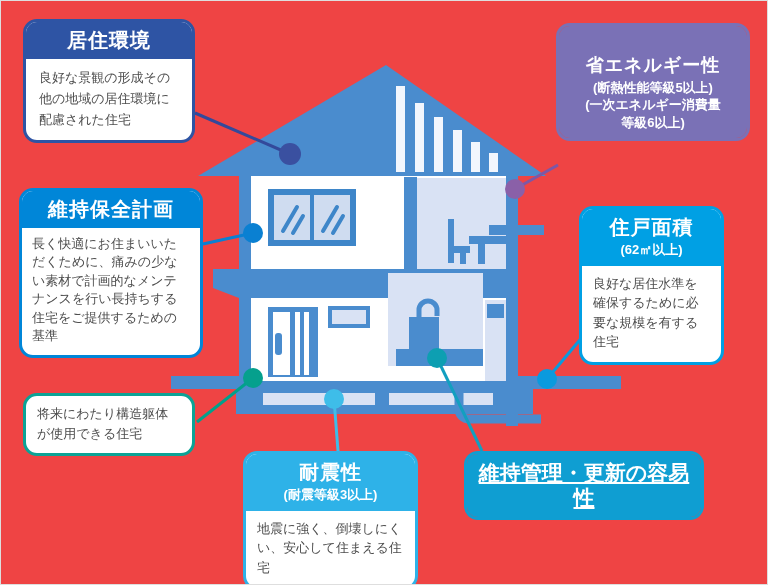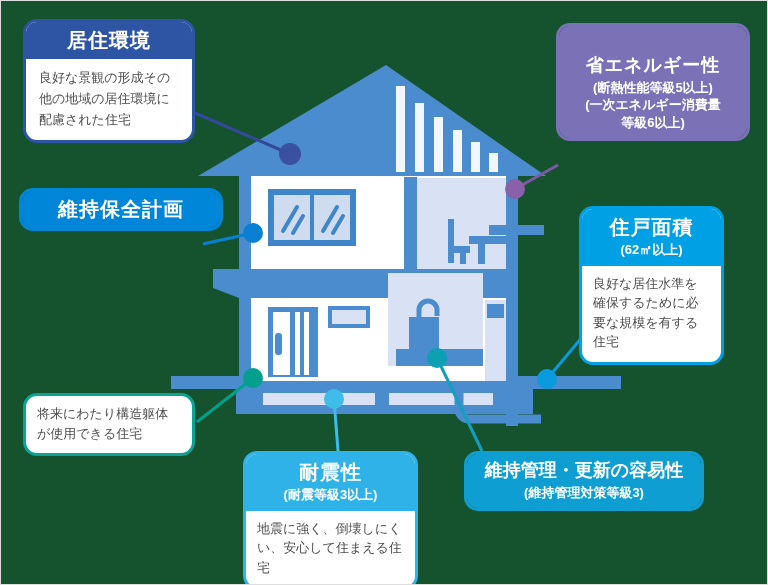--- a/index.html
+++ b/index.html
@@ -1,42 +1,42 @@
 <!DOCTYPE html>
 <html><head>
 <meta charset="utf-8">
 <style>
   html,body{margin:0;padding:0;background:#fff;}
   .canvas{
-    position:relative;width:768px;height:585px;background:#14532d;
+    position:relative;width:768px;height:585px;background:#ef4444;
     border:1px solid #dedede;box-sizing:border-box;overflow:hidden;
     font-family:"Liberation Sans",sans-serif;
   }
   .art{position:absolute;left:0;top:0;}
   
   .hb{fill:#4a8cce;}
   .hl{fill:#d9e2f4;}
   .hf{fill:#3e86c9;}
   .hg{fill:#cfdcf0;}
   .wline{stroke:#3e86c9;stroke-width:4;stroke-linecap:round;}
   .pipe{fill:none;stroke:#4a8cce;stroke-width:9;}
   
   .callout{
     position:absolute;background:#fff;border:3px solid var(--c);
     border-radius:14px;overflow:hidden;box-sizing:border-box;z-index:5;
   }
   .co-header{background:var(--c);color:#fff;text-align:center;padding:6px 3px 7px;font-weight:bold;}
   .co-title{font-size:20px;letter-spacing:1px;line-height:1.2;}
-  .co-title.small{font-size:18px;letter-spacing:0;}
+  .co-title.small{font-size:21px;letter-spacing:0;text-decoration:underline;}
   .co-title.big{font-size:18px;margin-top:23px;}
   .co-subtitle{font-size:13px;margin-top:2px;line-height:1.35;white-space:pre-line;font-weight:bold;}
   .co-body{padding:8px 11px 10px;font-size:13px;line-height:1.5;color:#4d4d4d;text-align:left;word-break:break-all;}
   #b1{left:22px;top:18px;width:172px;--c:#2e54a4;}
   #b1 .co-body{line-height:1.62;padding-left:13px;}
-  #b2{left:18px;top:187px;width:204px;font-family:Liberation Serif, serif;--c:#0086d8;}
+  #b2{left:18px;top:187px;width:184px;font-family:Liberation Serif, serif;--c:#0086d8;}
   #b2 .co-body{line-height:1.42;padding:7px 10px 9px;}
   #b3{left:22px;top:392px;width:172px;--c:#0ba396;}
   #b4{left:555px;top:22px;width:194px;--c:#7a71b6;}
   #b5{left:578px;top:205px;width:145px;--c:#00a0e4;}
   #b6{left:242px;top:450px;width:175px;--c:#2eb2e8;}
   #b7{left:463px;top:450px;width:240px;--c:#0f9ed2;}
 </style>
 </head>
 <body>
 
@@ -136,20 +136,21 @@
     <div class="co-header">
       <div class="co-title">居住環境</div>
     </div>
     <div class="co-body">良好な景観の形成その他の地域の居住環境に配慮された住宅</div>
   </div>
 
   <div class="callout" id="b2">
     <div class="co-header">
       <div class="co-title">維持保全計画</div>
     </div>
+    <div class="co-body">長く快適にお住まいいただくために、痛みの少ない素材で計画的なメンテナンスを行い長持ちする住宅をご提供するための基準</div>
   </div>
 
   <div class="callout" id="b3">
     <div class="co-body">将来にわたり構造躯体が使用できる住宅</div>
   </div>
 
   <div class="callout" id="b4">
     <div class="co-header">
       <div class="co-title big">省エネルギー性</div>
       <div class="co-subtitle">(断熱性能等級5以上)
@@ -170,17 +171,16 @@
     <div class="co-header">
       <div class="co-title">耐震性</div>
       <div class="co-subtitle">(耐震等級3以上)</div>
     </div>
     <div class="co-body">地震に強く、倒壊しにくい、安心して住まえる住宅</div>
   </div>
 
   <div class="callout" id="b7">
     <div class="co-header">
       <div class="co-title small">維持管理・更新の容易性</div>
-      <div class="co-subtitle">(維持管理対策等級3)</div>
     </div>
   </div>
 
 </div>
 
 </body></html>

